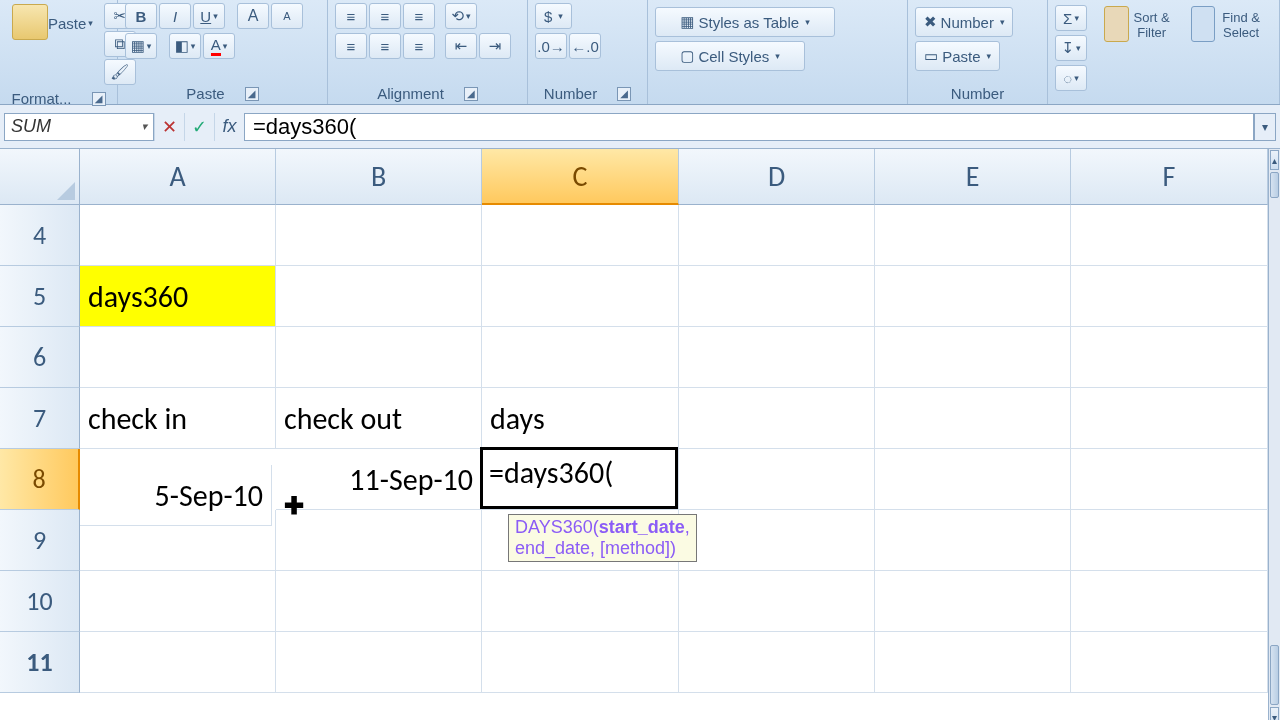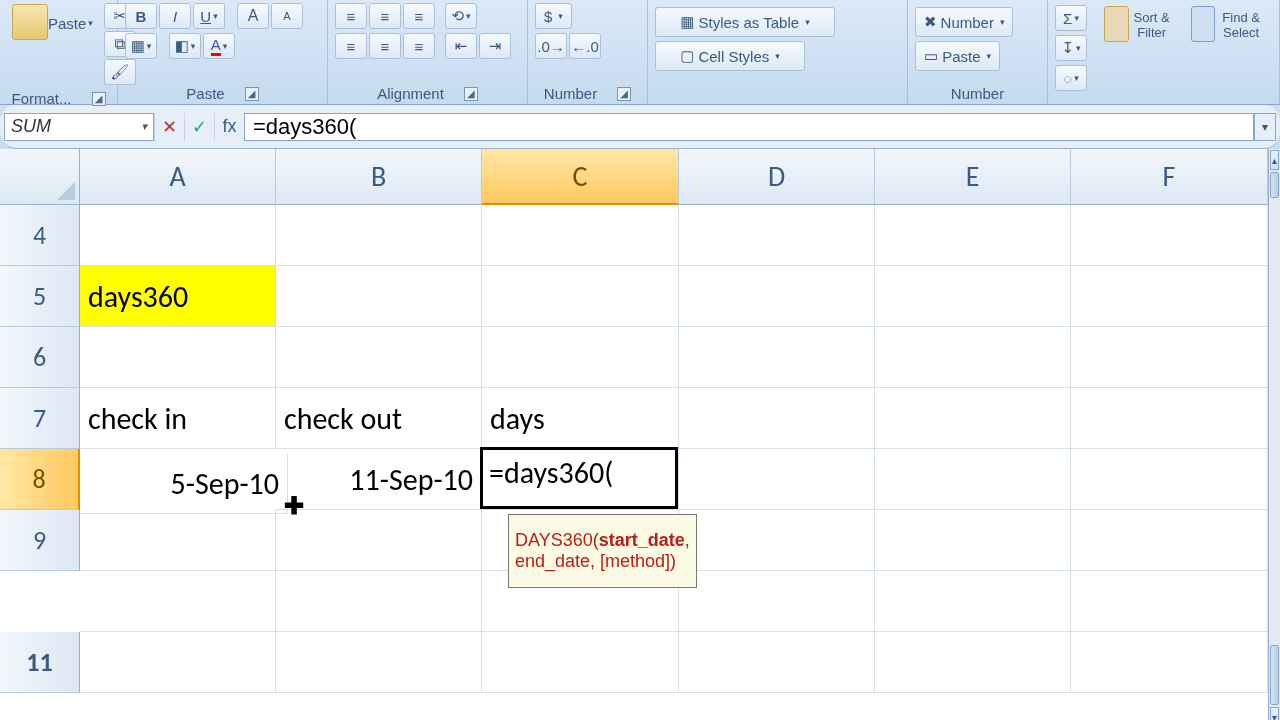--- a/index.html
+++ b/index.html
@@ -14,21 +14,21 @@
 
 .big-btn { display: flex; flex-direction: row; align-items: center; padding: 2px 6px; font-size: 15px; color: #3b5b7e; }
 .big-icon { width: 36px; height: 36px; margin-bottom: 2px; border-radius: 3px; }
 .small-btn { width: 32px; height: 26px; border: 1px solid #a8c0da; background: linear-gradient(#f5faff,#dde9f5); border-radius: 3px; display: flex; align-items: center; justify-content: center; font-size: 15px; color: #3b5b7e; margin: 1px; }
 .small-btn.wide { width: auto; padding: 0 8px; gap: 4px; }
 .btn-row { display: flex; }
 .btn-col { display: flex; flex-direction: column; }
 .drop-arrow { font-size: 9px; margin-left: 2px; color: #3b5b7e; }
 
 
-.formula-bar { background: #e6eef8; height: 44px; display: flex; align-items: center; border-bottom: 1px solid #9ab2cd; padding: 0 4px; border-radius: 16px; }
+.formula-bar { background: #e6eef8; height: 44px; display: flex; align-items: center; border-bottom: 1px solid #9ab2cd; padding: 0 4px; }
 .name-box { width: 150px; height: 28px; background: #fff; border: 1px solid #8ba6c4; display: flex; align-items: center; padding: 0 6px; font-size: 18px; font-style: italic; color: #333; }
 .name-box .nb-arrow { margin-left: auto; font-size: 11px; color: #555; }
 .fb-btn { width: 30px; height: 28px; display: flex; align-items: center; justify-content: center; font-size: 18px; color: #3b5b7e; border-left: 1px solid #c5d6e8; }
 .fb-input { flex: 1; height: 28px; background: #fff; border: 1px solid #8ba6c4; padding: 0 8px; font-size: 22px; font-family: Calibri, sans-serif; display: flex; align-items: center; }
 .fb-expand { width: 22px; height: 28px; background: #e6eef8; border: 1px solid #8ba6c4; display: flex; align-items: center; justify-content: center; font-size: 12px; color: #3b5b7e; }
 
 
 .grid-area { position: relative; background: #fff; height: calc(720px - 105px - 36px); display: flex; }
 .grid { flex: 1; position: relative; }
 .col-headers { height: 56px; display: flex; }
@@ -37,21 +37,21 @@
 .col-h { height: 56px; background: linear-gradient(#f2f7fc,#dce8f4); border-right: 1px solid #b7cbe0; border-bottom: 1px solid #9ab2cd; display: flex; align-items: center; justify-content: center; font-size: 28px; color: #3b5b7e; font-family: Calibri, sans-serif; }
 .col-h.active { background: linear-gradient(#ffe8a6,#ffc95e); color: #7a4a00; border-bottom: 2px solid #e68a00; }
 .row-h { width: 80px; background: linear-gradient(90deg,#f2f7fc,#dce8f4); border-right: 1px solid #9ab2cd; border-bottom: 1px solid #b7cbe0; display: flex; align-items: center; justify-content: center; font-size: 26px; color: #3b5b7e; font-family: Calibri, sans-serif; }
 .row-h.active { background: linear-gradient(90deg,#ffe8a6,#ffc95e); color: #7a4a00; border-right: 2px solid #e68a00; }
 
 .cells { position: absolute; left: 80px; top: 56px; }
 .cell { position: absolute; border-right: 1px solid #d4dfeb; border-bottom: 1px solid #d4dfeb; font-family: Calibri, sans-serif; font-size: 30px; padding: 4px 8px; display: flex; align-items: center; overflow: visible; white-space: nowrap; }
 .cell.hl-yellow { background: #ffff00; }
 .cell.right { justify-content: flex-end; }
 .active-border { position: absolute; border: 3px solid #000; background: #fff; z-index: 5; }
-.tooltip { position: absolute; background: #fbfbe3; border: 1px solid #777; font-size: 18px; padding: 15px 6px; color: #b91c1c; z-index: 6; font-family: Tahoma, sans-serif; }
+.tooltip { position: absolute; background: #fbfbe3; border: 1px solid #777; font-size: 18px; padding: 2px 6px; color: #8b5cf6; z-index: 6; font-family: Tahoma, sans-serif; }
 .tooltip b { font-weight: bold; }
 .cursor-cross { position: absolute; z-index: 7; font-size: 24px; color: #000; font-weight: bold; }
 
 .vscroll { width: 22px; background: #e1e9f3; border-left: 1px solid #9ab2cd; display: flex; flex-direction: column; }
 .vscroll .thumb { background: linear-gradient(90deg,#d5e2f0,#b9cee4); border: 1px solid #8ba6c4; margin: 1px; border-radius: 2px; }
 .vscroll .sb-btn { height: 20px; background: linear-gradient(#eaf1f9,#cfdff0); border: 1px solid #8ba6c4; margin: 1px; display:flex; align-items:center; justify-content:center; font-size: 10px; color:#3b5b7e; }
 </style>
 </head>
 <body>
 
@@ -257,21 +257,21 @@
     <span>SUM</span>
     <span class="nb-arrow">▾</span>
   </div>
   <div class="fb-btn">
       <span style="color:#b33">✕</span>
     </div>
   <div class="fb-btn">
       <span style="color:#2a7">✓</span>
     </div>
   <div class="fb-btn">
-      <span style="">fx</span>
+      <span style="font-style:italic">fx</span>
     </div>
   <div class="fb-input">
     <span>=days360(</span>
   </div>
   <div class="fb-expand">
       <span>▾</span>
     </div>
 </div>
 
 <div class="grid-area">
@@ -304,21 +304,21 @@
         <div class="cell" style="left: 402px; top: 122px; width: 197px; height: 61px;"></div>
         <div class="cell" style="left: 599px; top: 122px; width: 196px; height: 61px;"></div>
         <div class="cell" style="left: 795px; top: 122px; width: 196px; height: 61px;"></div>
         <div class="cell" style="left: 991px; top: 122px; width: 197px; height: 61px;"></div>
         <div class="cell" style="left: 0px; top: 183px; width: 196px; height: 61px;">check in</div>
         <div class="cell" style="left: 196px; top: 183px; width: 206px; height: 61px;">check out</div>
         <div class="cell" style="left: 402px; top: 183px; width: 197px; height: 61px;">days</div>
         <div class="cell" style="left: 599px; top: 183px; width: 196px; height: 61px;"></div>
         <div class="cell" style="left: 795px; top: 183px; width: 196px; height: 61px;"></div>
         <div class="cell" style="left: 991px; top: 183px; width: 197px; height: 61px;"></div>
-        <div class="cell right" style="left: 0px; top: 248px; width: 208px; height: 61px;">5-Sep-10</div>
+        <div class="cell right" style="left: 0px; top: 260px; width: 192px; height: 61px;">5-Sep-10</div>
         <div class="cell right" style="left: 196px; top: 244px; width: 206px; height: 61px;">11-Sep-10</div>
         <div class="cell" style="left: 402px; top: 244px; width: 197px; height: 61px;"></div>
         <div class="cell" style="left: 599px; top: 244px; width: 196px; height: 61px;"></div>
         <div class="cell" style="left: 795px; top: 244px; width: 196px; height: 61px;"></div>
         <div class="cell" style="left: 991px; top: 244px; width: 197px; height: 61px;"></div>
         <div class="cell" style="left: 0px; top: 305px; width: 196px; height: 61px;"></div>
         <div class="cell" style="left: 196px; top: 305px; width: 206px; height: 61px;"></div>
         <div class="cell" style="left: 402px; top: 305px; width: 197px; height: 61px;"></div>
         <div class="cell" style="left: 599px; top: 305px; width: 196px; height: 61px;"></div>
         <div class="cell" style="left: 795px; top: 305px; width: 196px; height: 61px;"></div>
@@ -340,20 +340,21 @@
         </div>
         <div class="tooltip" style="left: 428px; top: 309px;">DAYS360(<b>start_date</b>, end_date, [method])</div>
         <div class="cursor-cross" style="left: 204px; top: 287px;">✚</div>
       </div>
   <div class="row-h" style="position: absolute; left: 0px; top: 56px; height: 61px;">4</div>
       <div class="row-h" style="position: absolute; left: 0px; top: 117px; height: 61px;">5</div>
       <div class="row-h" style="position: absolute; left: 0px; top: 178px; height: 61px;">6</div>
       <div class="row-h" style="position: absolute; left: 0px; top: 239px; height: 61px;">7</div>
       <div class="row-h active" style="position: absolute; left: 0px; top: 300px; height: 61px;">8</div>
       <div class="row-h" style="position: absolute; left: 0px; top: 361px; height: 61px;">9</div>
+      <div class="row-h" style="position: absolute; left: 0px; top: 422px; height: 61px;">10</div>
       <div class="row-h" style="position: absolute; left: 0px; top: 483px; height: 61px; font-weight: bold;">11</div>
     </div>
   <div class="vscroll">
     <div class="sb-btn">▴</div>
     <div class="thumb" style="height:26px"></div>
     <div style="flex:1"></div>
     <div class="thumb" style="height:60px;margin-top:auto"></div>
     <div class="sb-btn">▾</div>
   </div>
 </div>

